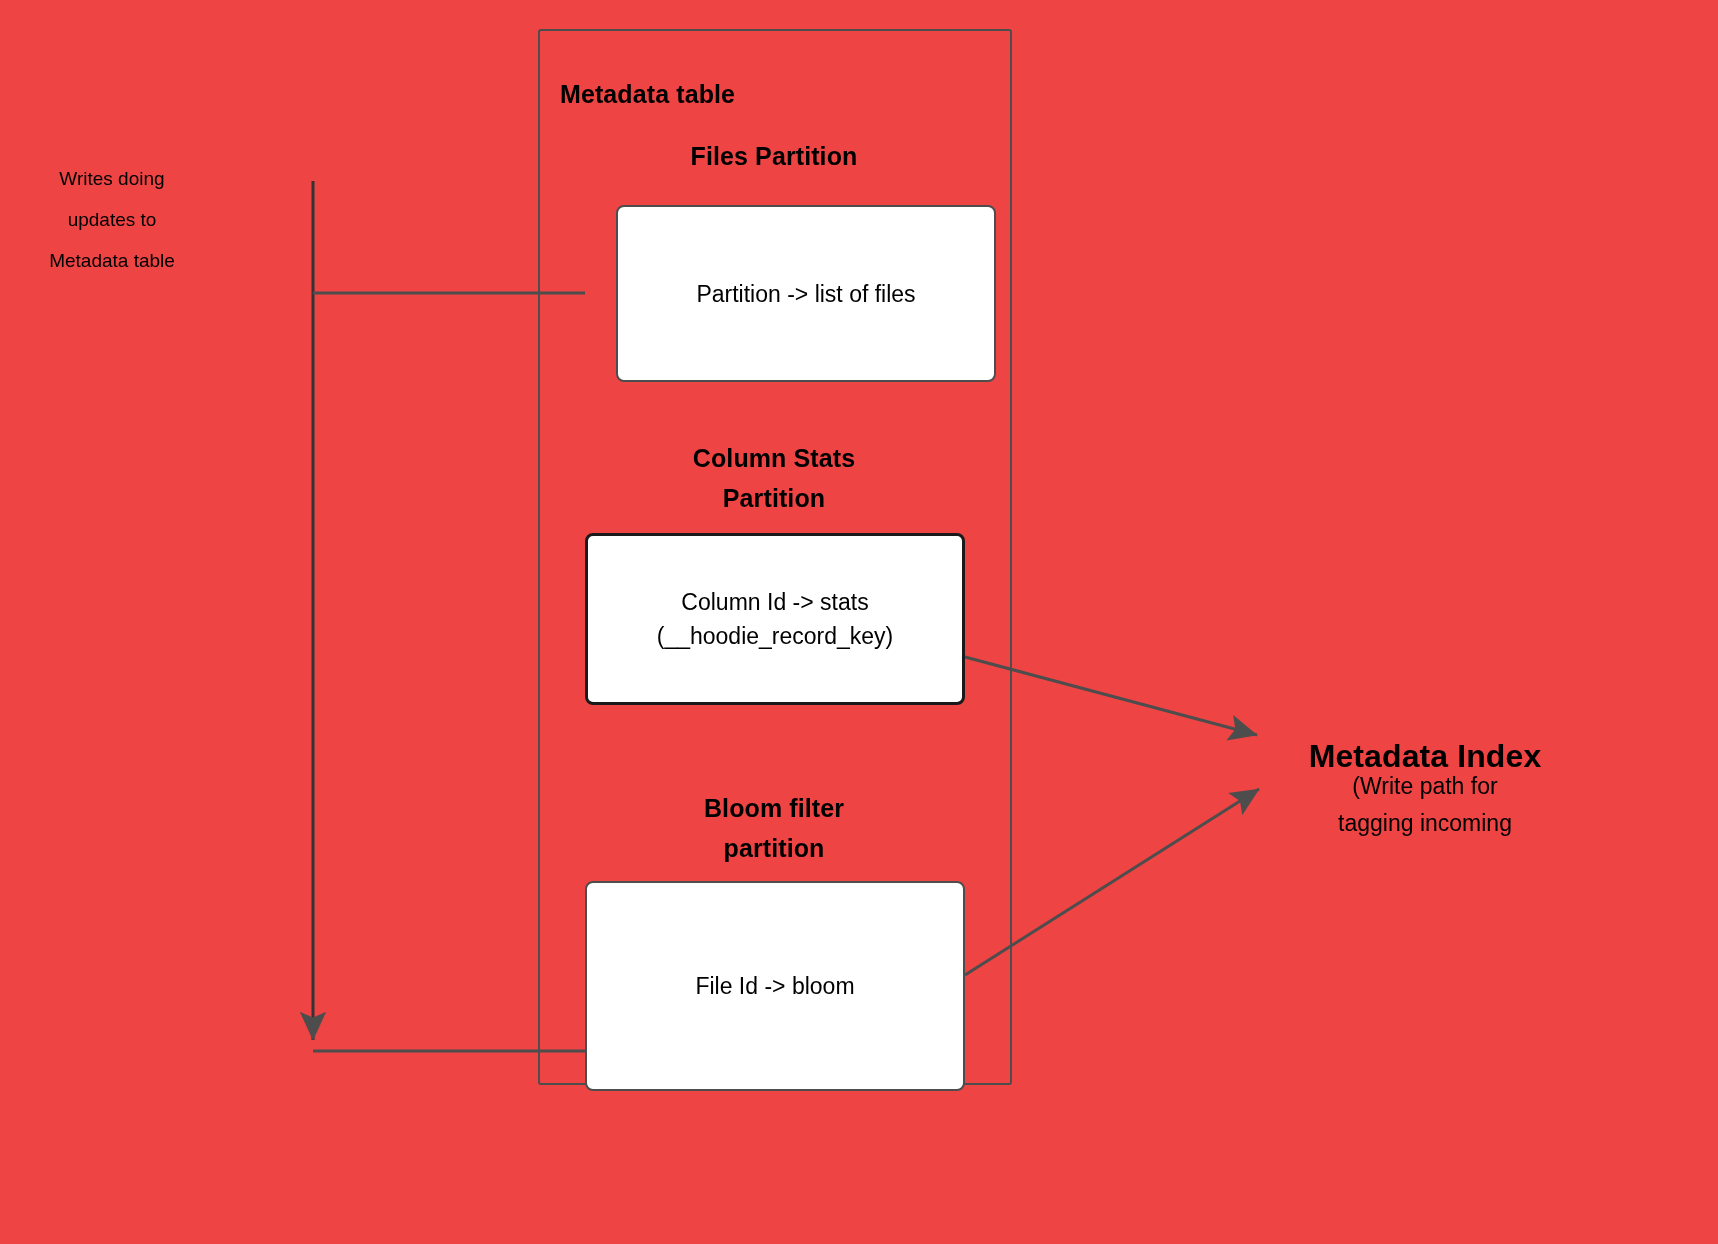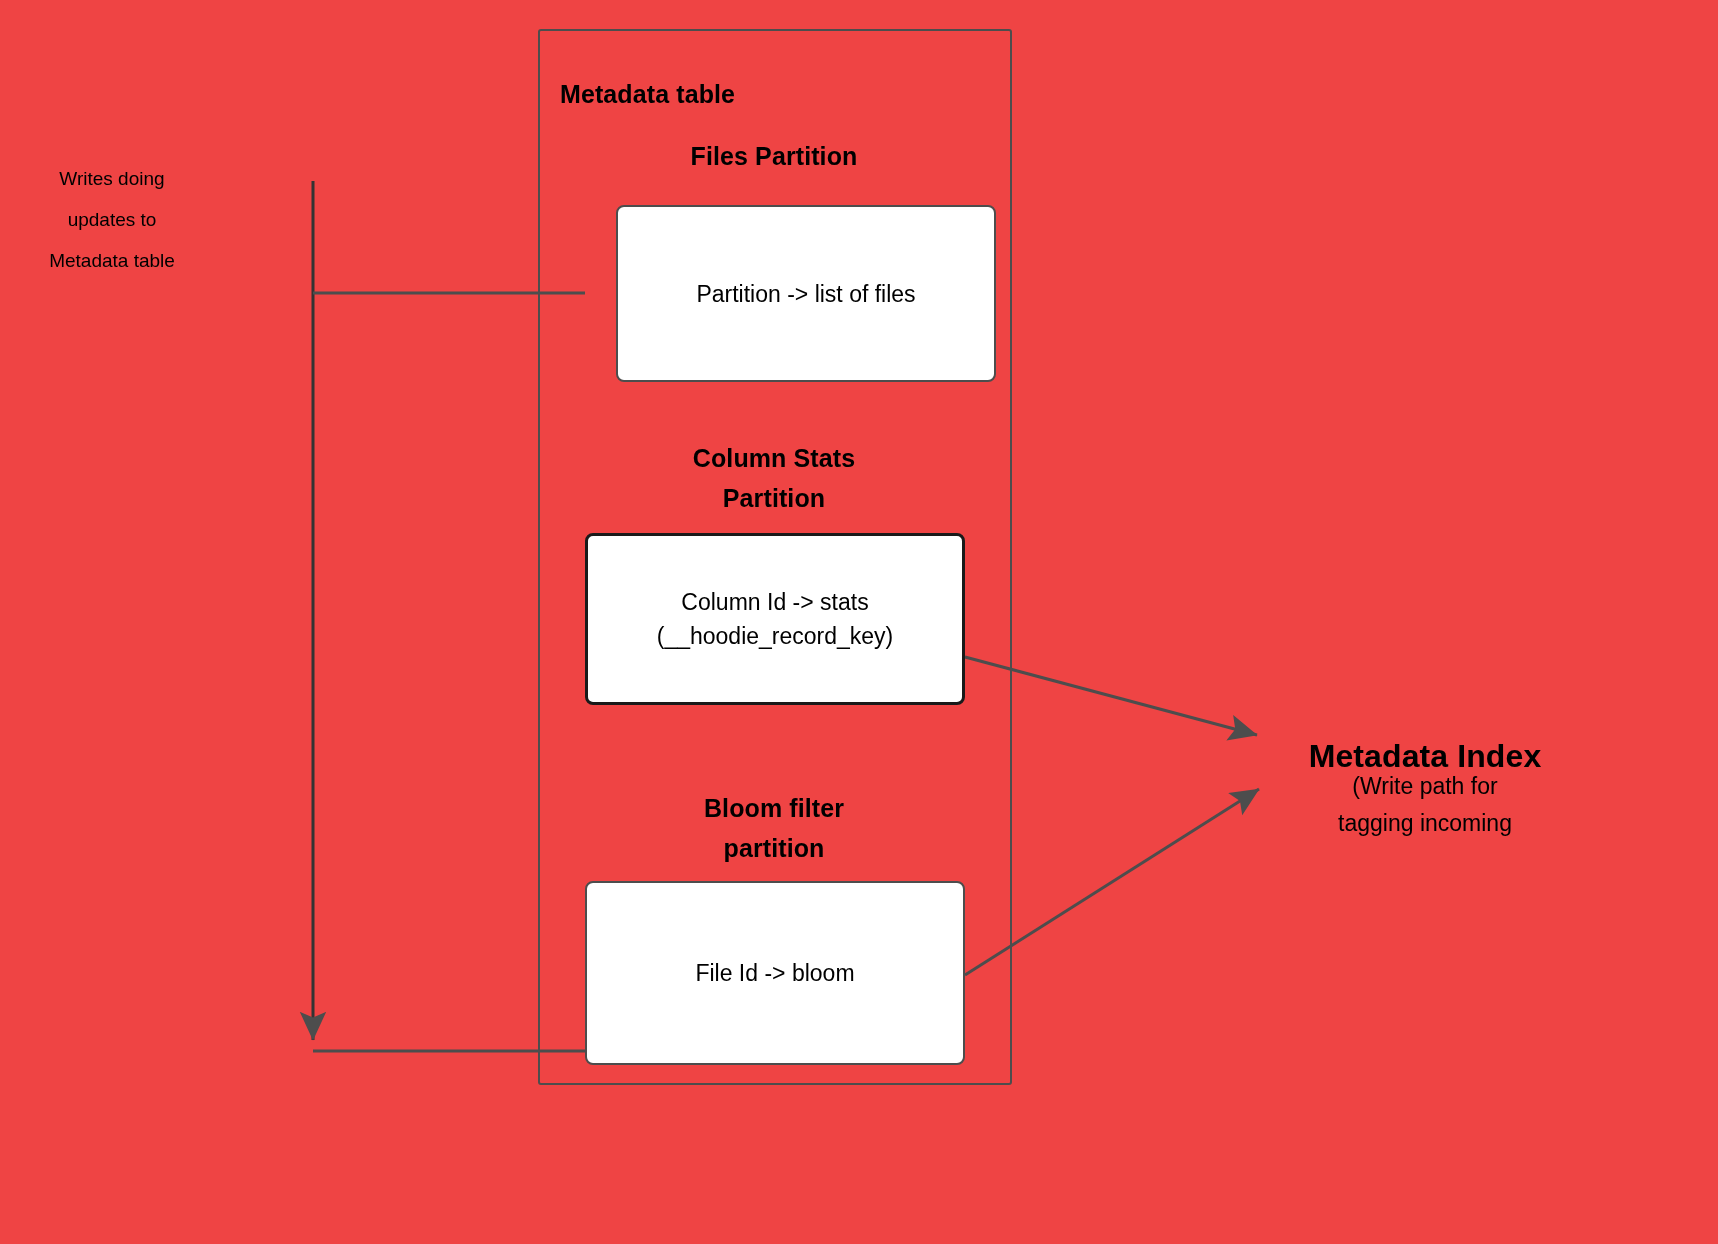--- a/index.html
+++ b/index.html
@@ -81,21 +81,21 @@
   #box-files {
     left: 585px; top: 205px; width: 380px; height: 177px;
     border: 2.5px solid #4d4d4d;
     margin-left: 31px;
   }
   #box-colstats {
     left: 585px; top: 533px; width: 380px; height: 172px;
     border: 3.5px solid #1a1a1a;
   }
   #box-bloom {
-    left: 585px; top: 881px; width: 380px; height: 184px;
+    left: 585px; top: 881px; width: 380px; height: 210px;
     border: 2.5px solid #4d4d4d;
   }
   
   .free-label {
     position: absolute;
     text-align: center;
   }
   #label-writes {
     left: 6px; top: 158px; width: 212px;
     font-size: 19px; line-height: 41px;

